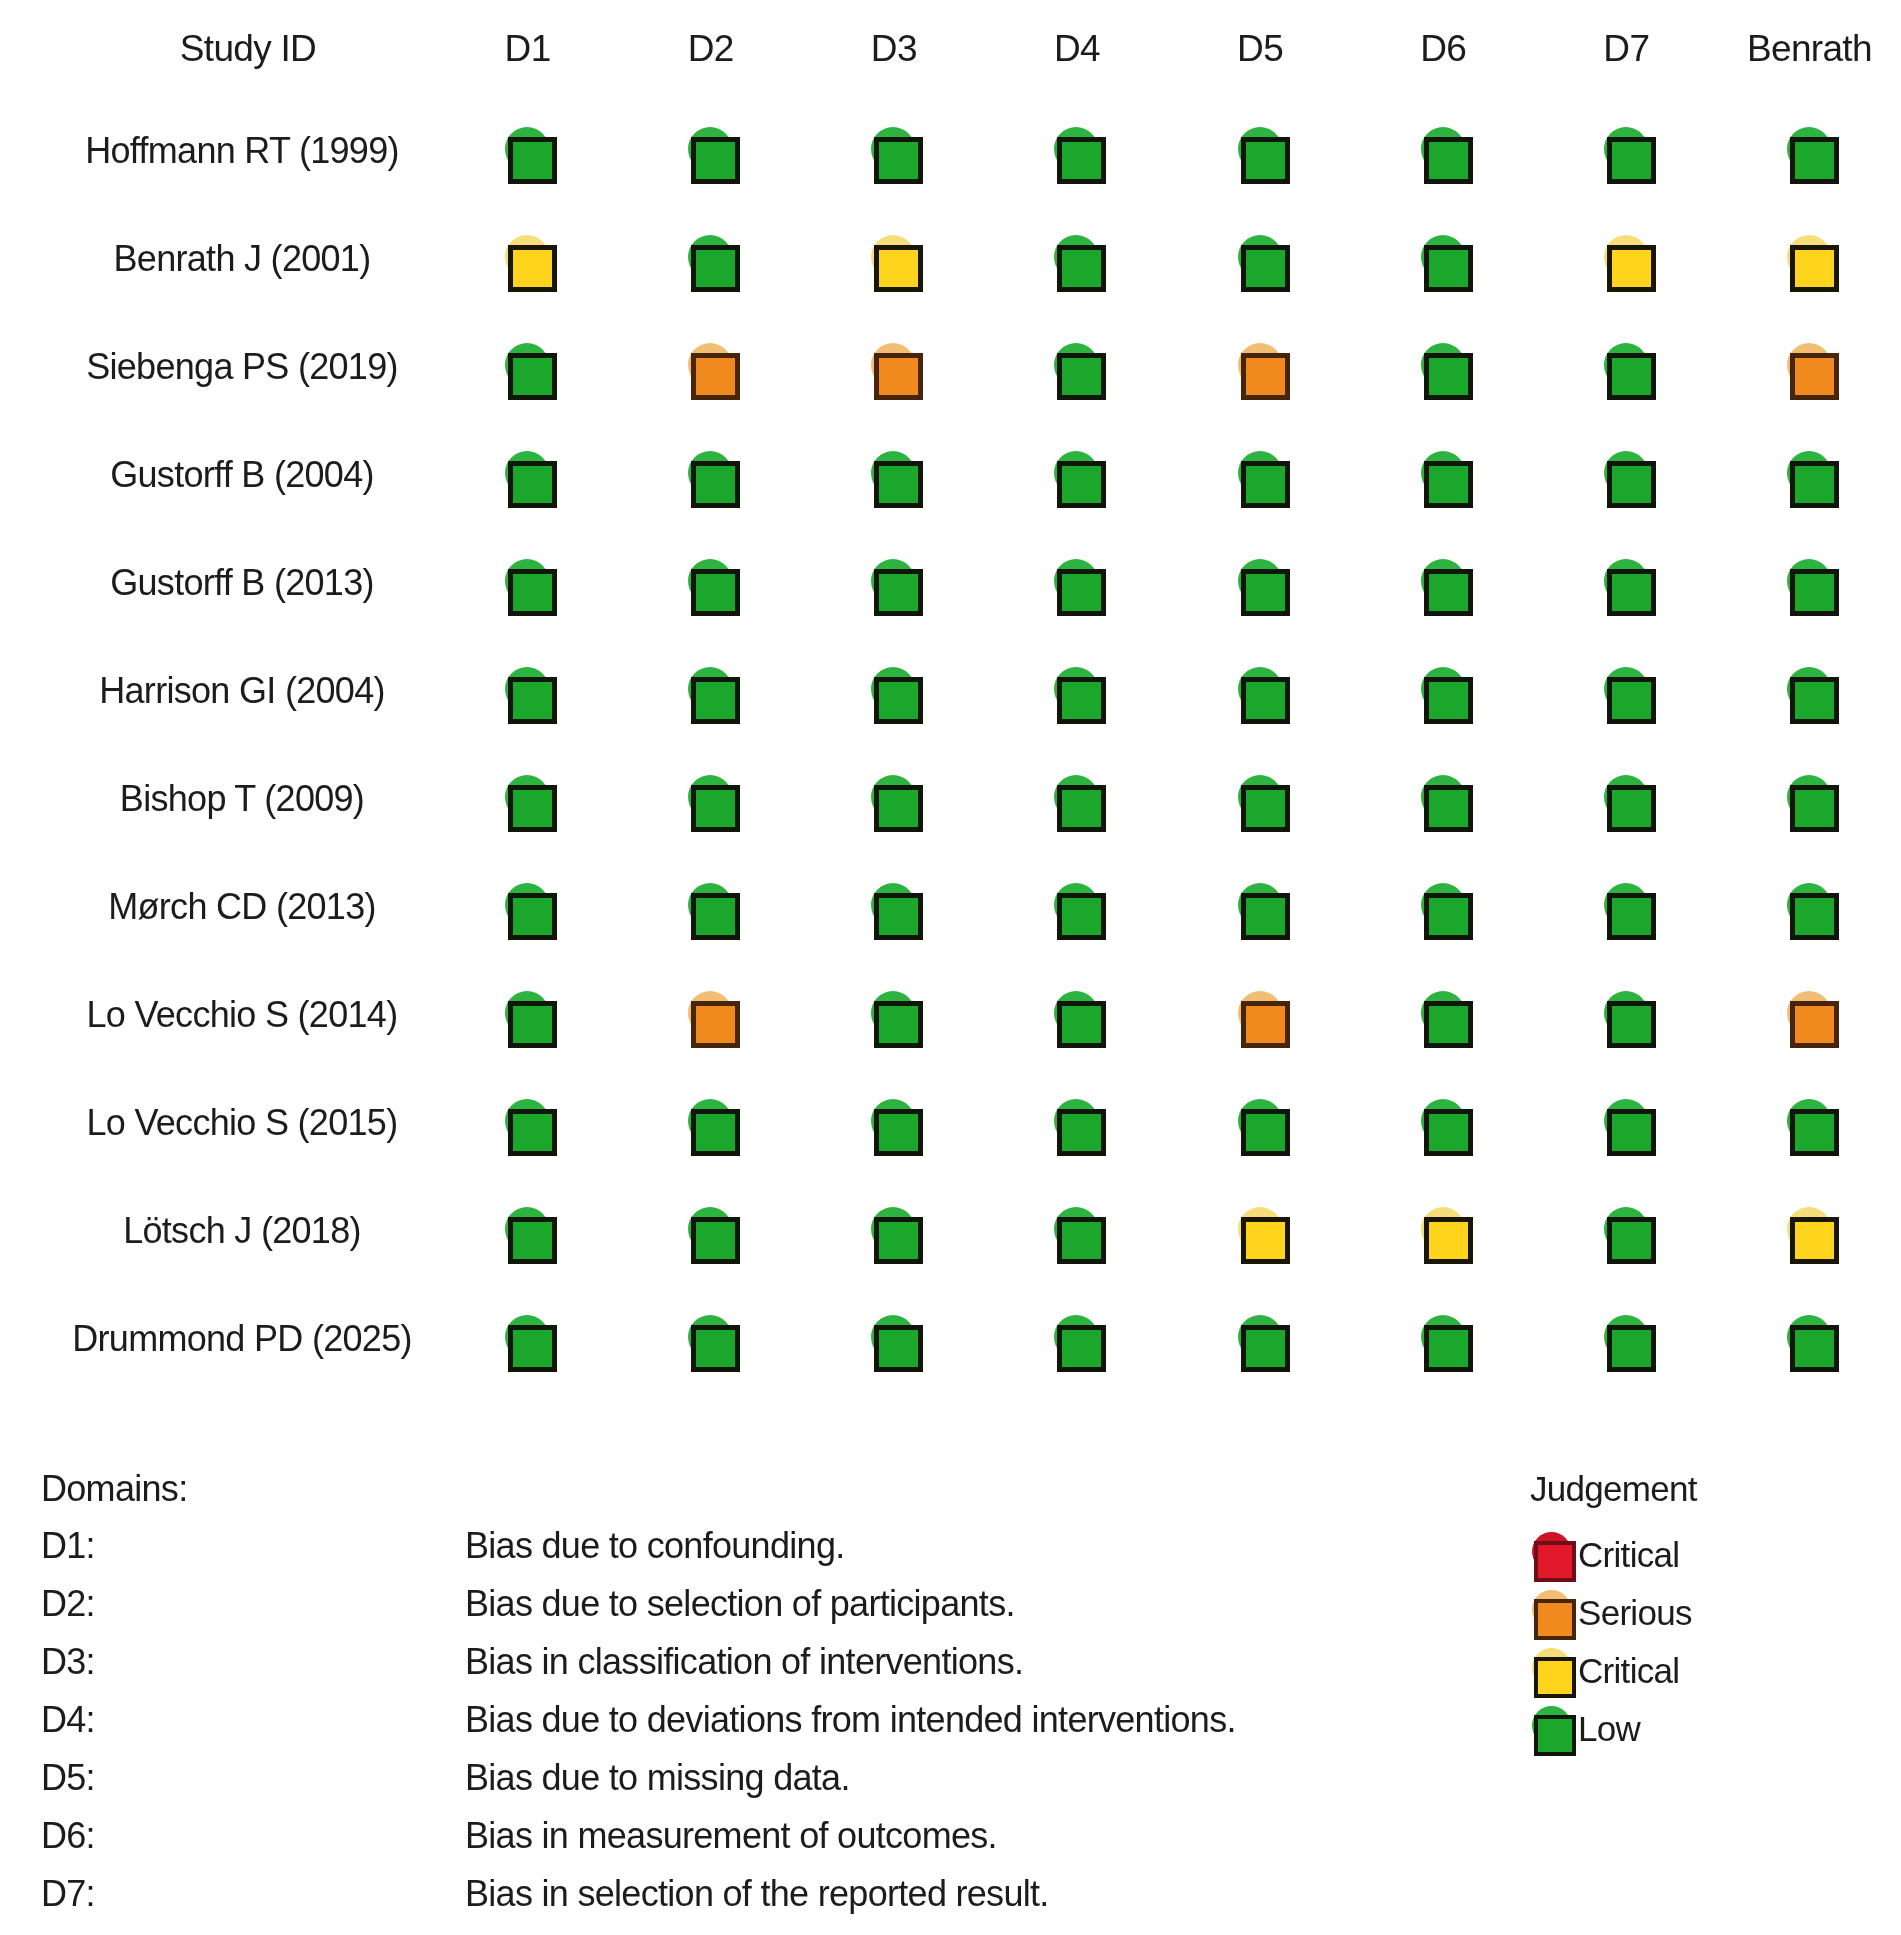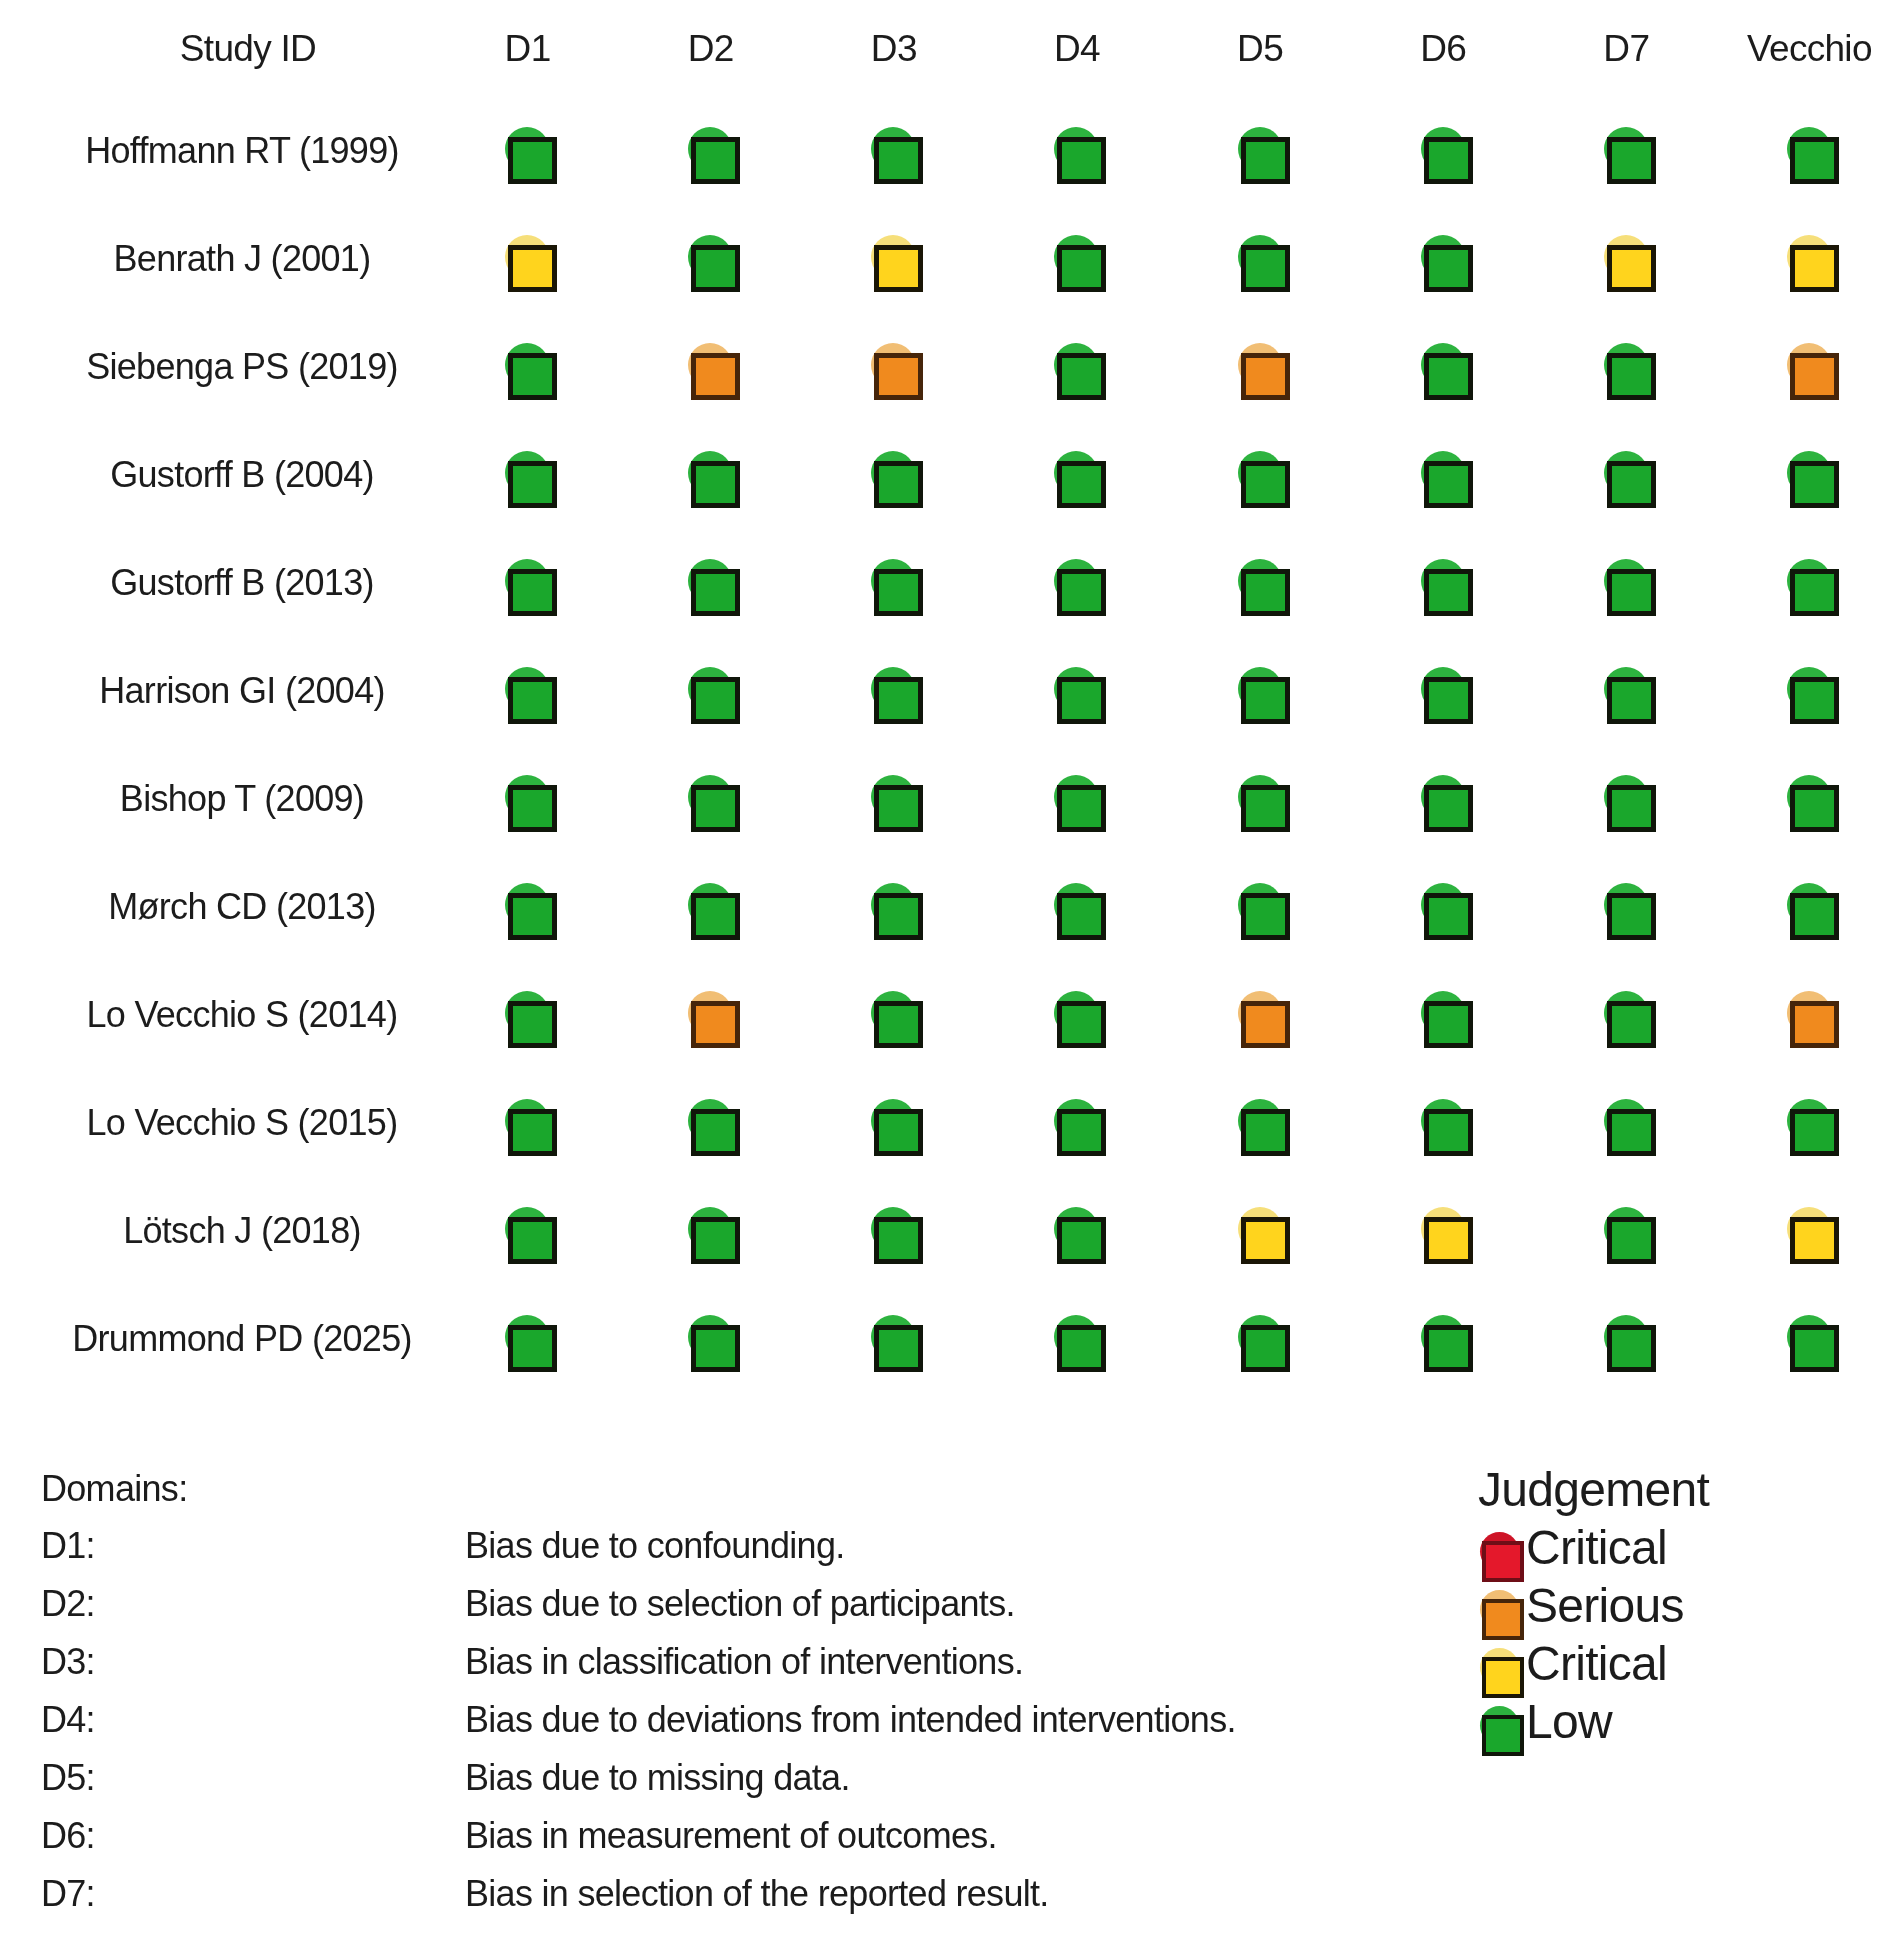--- a/index.html
+++ b/index.html
@@ -27,39 +27,39 @@
   .rob-icon::after{
     content:"";position:absolute;left:4.5px;top:10.5px;width:39px;height:37px;
     background:var(--fill);border:5.2px solid var(--border);
   }
   .rob-icon.sm{width:42px;height:43px}
   .rob-icon.sm::before{width:39px;height:39px;left:1.5px;top:0}
   .rob-icon.sm::after{left:3.7px;top:9px;width:34px;height:33px;border-width:4.5px}
   .footer-domains{position:absolute;left:41px;top:1461px;font-size:36px}
   .domains-title{height:56px;display:flex;align-items:center}
   .domain-row{display:grid;grid-template-columns:424px 1fr;height:58px;align-items:center}
-  .legend{position:absolute;left:1478px;top:1461px;font-size:48px}
+  .legend{position:absolute;left:1530px;top:1461px;font-size:35px}
   .legend-title{height:56px;display:flex;align-items:center}
   .legend-row{display:flex;align-items:flex-end;height:58px;gap:6px}
   .legend-label,.domain-code,.domain-desc{white-space:nowrap}
 </style>
 </head>
 <body>
 
 <div class="page">
   <div class="grid" id="grid">
       <div class="hcell study-col">Study ID</div>
       <div class="hcell">D1</div>
       <div class="hcell">D2</div>
       <div class="hcell">D3</div>
       <div class="hcell">D4</div>
       <div class="hcell">D5</div>
       <div class="hcell">D6</div>
       <div class="hcell">D7</div>
-      <div class="hcell">Vecchio</div>
+      <div class="hcell">Benrath</div>
       <div class="cell label-cell">Hoffmann RT (1999)</div>
       <div class="cell icon-cell">
         <span class="rob-icon" style="--fill: #1aa72c; --halo: #2db33f; --border: #10160a;"></span>
       </div>
       <div class="cell icon-cell">
         <span class="rob-icon" style="--fill: #1aa72c; --halo: #2db33f; --border: #10160a;"></span>
       </div>
       <div class="cell icon-cell">
         <span class="rob-icon" style="--fill: #1aa72c; --halo: #2db33f; --border: #10160a;"></span>
       </div>

